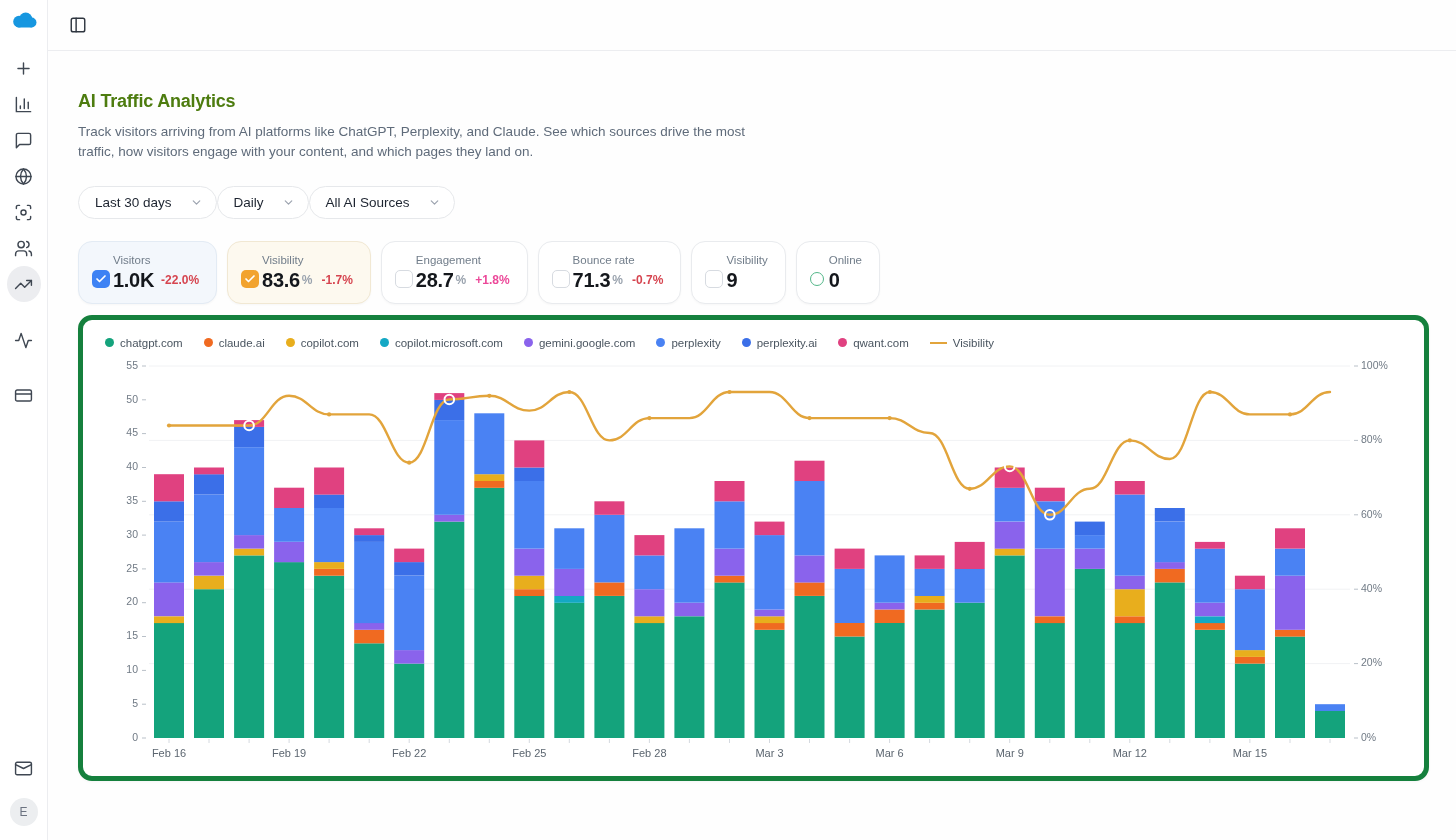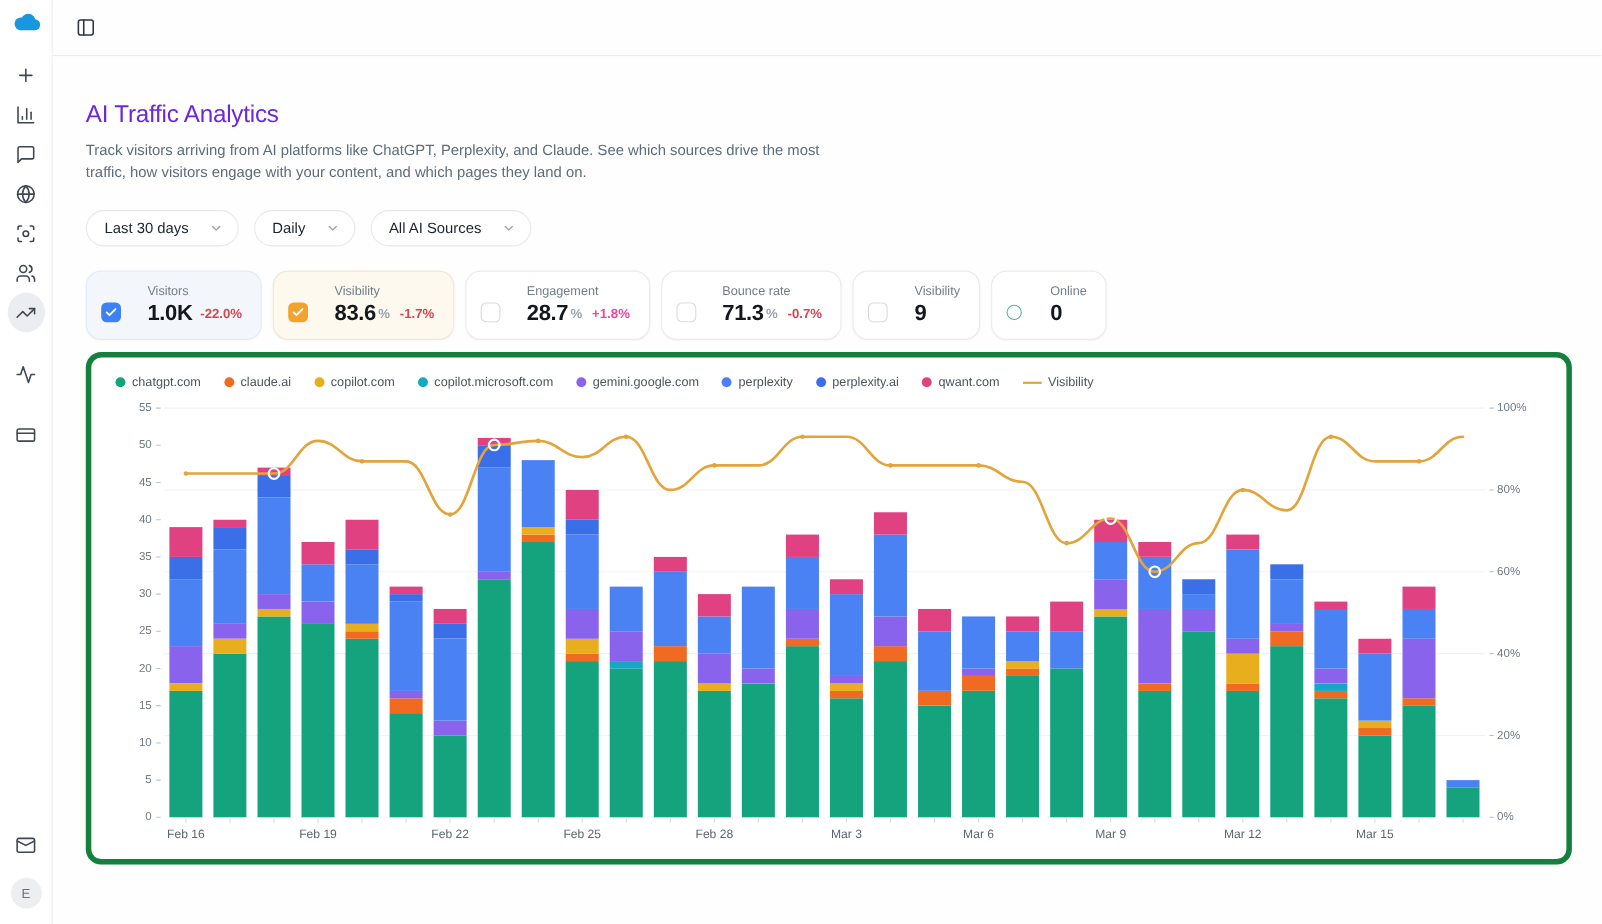--- a/index.html
+++ b/index.html
@@ -21,32 +21,32 @@
   .sidebar-bottom { margin-top:auto; display:flex; flex-direction:column; align-items:center; gap:12px; }
   .avatar { width:28px; height:28px; border-radius:50%; background:#eceef0; color:#6b7280;
             font-size:12px; display:flex; align-items:center; justify-content:center; }
 
   
   .main { flex:1; display:flex; flex-direction:column; background:#fefefe; }
   .topbar { height:51px; flex:0 0 51px; border-bottom:1px solid #ecedf0; display:flex; align-items:center; padding:0 16px; }
   .toggle-btn { width:28px; height:28px; display:flex; align-items:center; justify-content:center; color:#2f3640; cursor:pointer; border-radius:6px; }
   .content { padding:40px 34px 0 30px; }
 
-  .page-title { font-size:22px; font-weight:400; letter-spacing:-.2px; color:#6d28d9; }
+  .page-title { font-size:18px; font-weight:700; letter-spacing:-.2px; color:#4d7c0f; }
   .page-desc { margin-top:10px; font-size:13.5px; line-height:1.5; color:#5f6b7a; max-width:672px; }
 
-  .filters { display:flex; gap:14px; margin-top:23px; }
+  .filters { display:flex; margin-top:23px; }
   .pill { display:inline-flex; align-items:center; gap:18px; border:1px solid #e6e8eb; background:#fff;
           border-radius:999px; padding:8px 13px 8px 16px; font-size:13.5px; color:#1d2430; cursor:pointer; }
   .pill .chev { color:#9ca3af; display:flex; }
   .pill .chev svg { width:13px; height:13px; }
 
   .metrics { display:flex; gap:10px; margin-top:22px; }
   .metric-card { border:1px solid #e9ebee; border-radius:14px; background:#fff;
-                 padding:12px 17px 11px 13px; display:flex; align-items:flex-end; gap:24px;
+                 padding:12px 17px 11px 13px; display:flex; align-items:flex-end; gap:3px;
                  box-shadow:0 1px 2px rgba(16,24,40,.03); cursor:pointer; }
   .metric-card.tint-blue  { background:#f3f7fc; border-color:#e3ebf4; }
   .metric-card.tint-amber { background:#fdf9ef; border-color:#f1e8d3; }
   .cb { width:18px; height:18px; border-radius:5px; margin-bottom:4px; flex:0 0 18px;
         display:flex; align-items:center; justify-content:center; }
   .cb.unchecked { border:1.5px solid #d7dbe1; background:#fff; }
   .cb.checked-blue  { background:#3d82f4; }
   .cb.checked-amber { background:#f2a32e; }
   .cb svg { width:12px; height:12px; }
   .ring { width:14px; height:14px; border-radius:50%; border:1.5px solid #53b789; margin-bottom:6px; margin-right:2px; flex:0 0 14px; }

